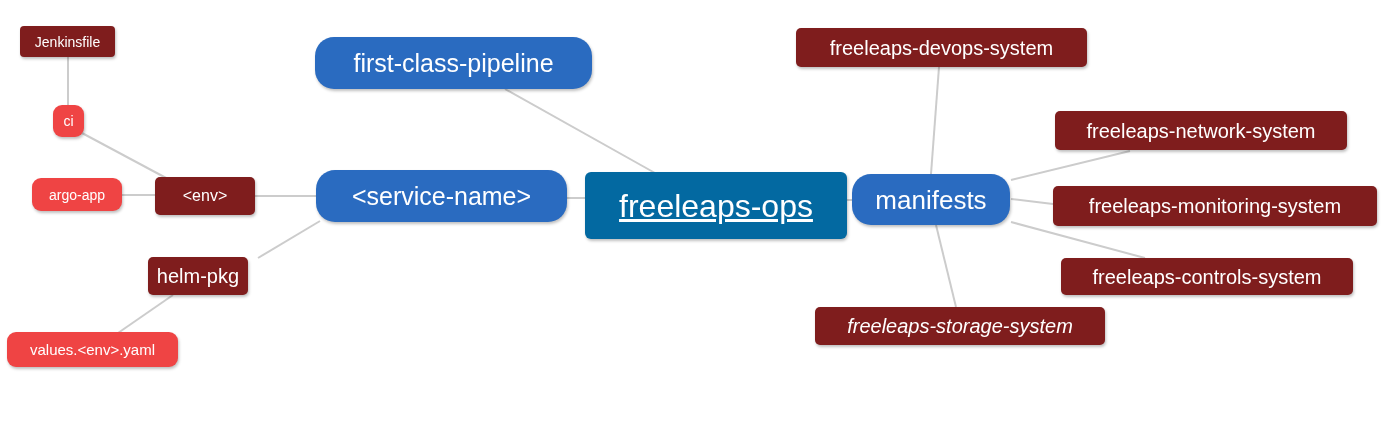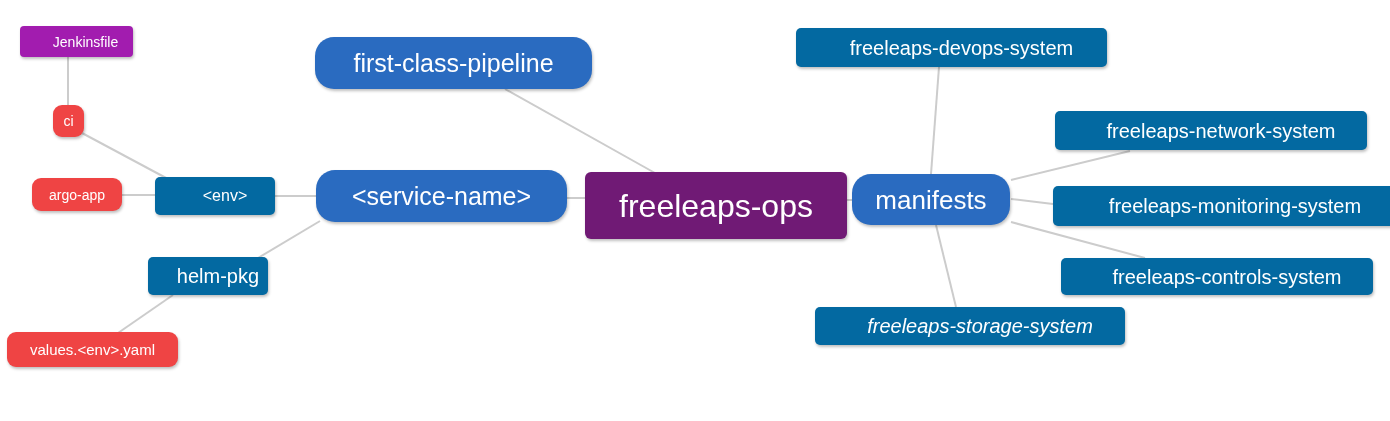--- a/index.html
+++ b/index.html
@@ -15,25 +15,25 @@
   .node{
     position:absolute;
     display:flex;align-items:center;justify-content:center;
     color:#ffffff;
     white-space:nowrap;
     border-radius:5px;
     box-shadow:1px 2px 3px rgba(0,0,0,.25);
     cursor:default;
     line-height:1;
   }
-  .root{background:#701a75;border-radius:6px;}
+  .root{background:#0369a1;border-radius:6px;text-decoration:underline;}
   .branch{background:#2A6BC0;border-radius:19px;}
-  .leaf{background:#0369a1;padding-left:20px;}
+  .leaf{background:#7f1d1d;}
   .alert{background:#ef4444;border-radius:9px;}
-  .note{background:#a21caf;border-radius:4px;padding-left:18px;}
+  .note{background:#7f1d1d;border-radius:4px;}
 
   .n-jenkinsfile{left:20px;top:26px;width:95px;height:31px;font-size:14px;}
   .n-ci{left:53px;top:105px;width:31px;height:32px;font-size:14px;}
   .n-argo{left:32px;top:178px;width:90px;height:33px;font-size:14px;}
   .n-env{left:155px;top:177px;width:100px;height:38px;font-size:16px;}
   .n-helm{left:148px;top:257px;width:100px;height:38px;font-size:20px;}
   .n-values{left:7px;top:332px;width:171px;height:35px;font-size:15px;}
   .n-fcp{left:315px;top:37px;width:277px;height:52px;font-size:25px;}
   .n-service{left:316px;top:170px;width:251px;height:52px;font-size:25px;}
   .n-ops{left:585px;top:172px;width:262px;height:67px;font-size:32px;}

